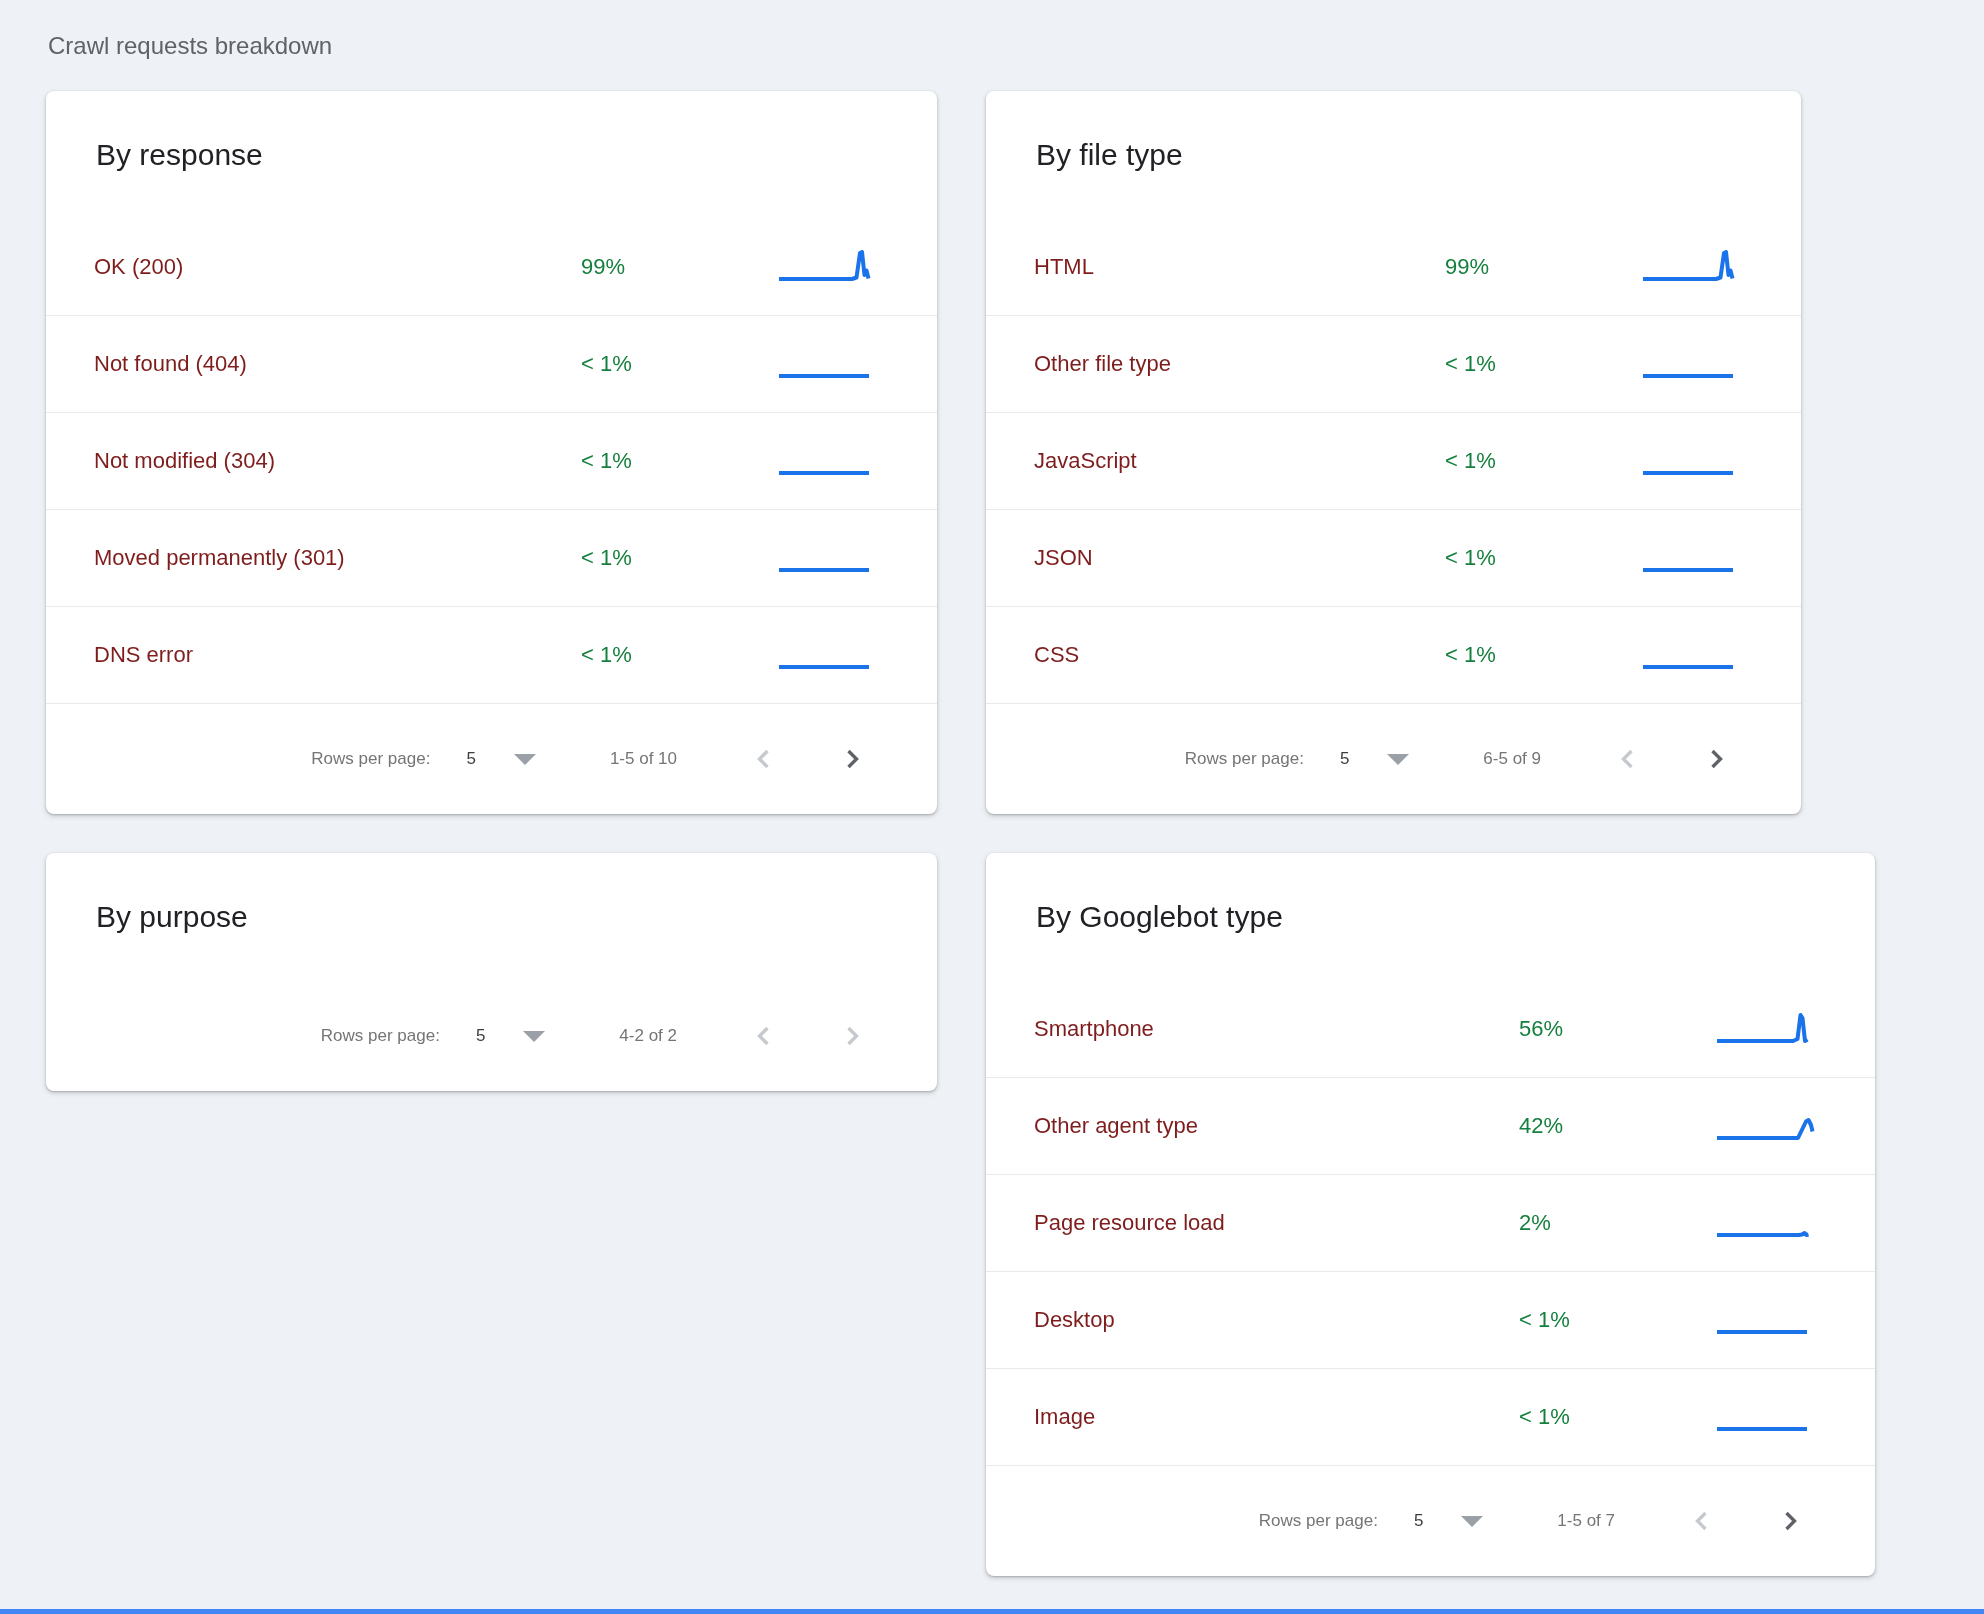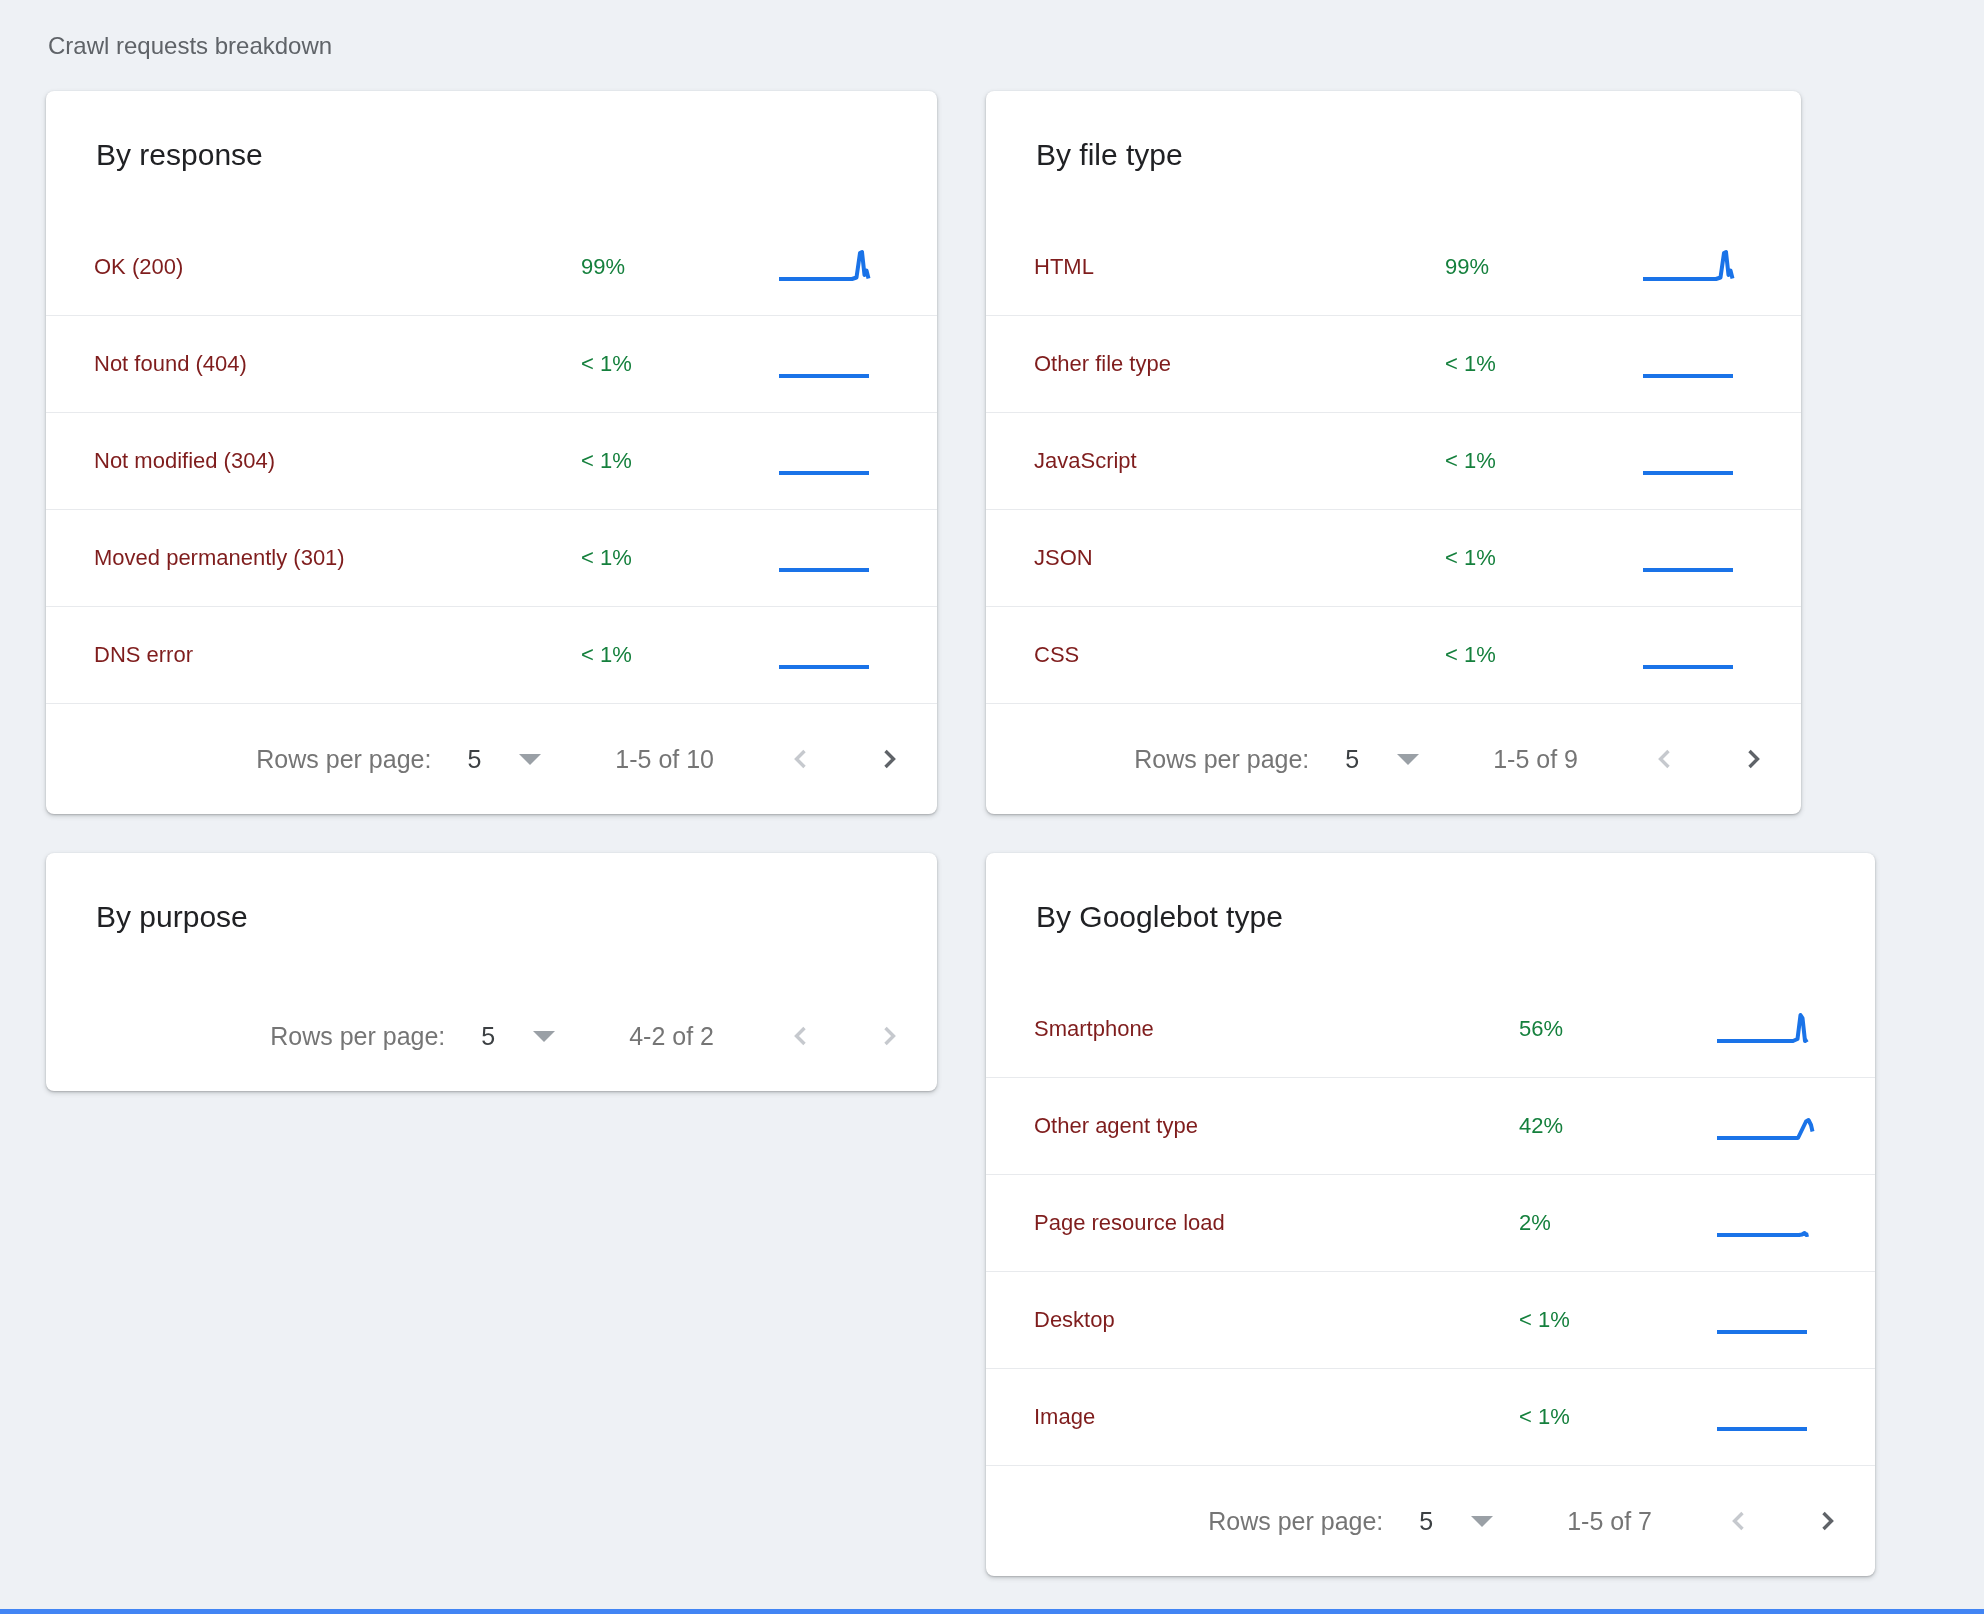--- a/index.html
+++ b/index.html
@@ -28,21 +28,21 @@
     padding-left:48px; padding-right:55px;
     border-bottom:1px solid #e8eaed; cursor:pointer;
   }
   .row-label { flex:1; font-size:22px; color:#7f1d1d; }
   .row-value { width:140px; font-size:22px; color:#15803d; margin-right:55px; }
   .spark { width:106px; height:36px; flex:0 0 auto; }
   .spark path { fill:none; stroke:#1a73e8; stroke-width:4; stroke-linejoin:round; stroke-linecap:butt; }
 
   .pagination {
     height:110px; display:flex; align-items:center; justify-content:flex-end;
-    padding-right:35px; font-size:25px; color:#757575;
+    padding-right:72px; font-size:17px; color:#757575;
   }
   .pg-label { margin-right:36px; }
   .pg-size-group { display:flex; align-items:center; cursor:pointer; }
   .pg-size { color:#3c4043; margin-right:38px; }
   .tri {
     width:0; height:0; margin-right:74px;
     border-left:11px solid transparent; border-right:11px solid transparent;
     border-top:11px solid #9aa0a6;
   }
   .pg-range { margin-right:74px; }
@@ -168,21 +168,21 @@
               <path d="M3 30 L93 30" style="stroke: rgb(26, 115, 232);"></path>
             </svg>
   </div>
 </div>
     <div class="pagination">
       <span class="pg-label">Rows per page:</span>
       <span class="pg-size-group">
         <span class="pg-size">5</span>
         <span class="tri"></span>
       </span>
-      <span class="pg-range">1-5 of 9</span>
+      <span class="pg-range">6-5 of 9</span>
       <button class="pg-btn prev disabled">
         <svg viewBox="0 0 26 26">
               <path d="M16.5 5 L8.5 13 L16.5 21"></path>
             </svg>
       </button>
       <button class="pg-btn next">
         <svg viewBox="0 0 26 26">
               <path d="M9.5 5 L17.5 13 L9.5 21"></path>
             </svg>
       </button>

